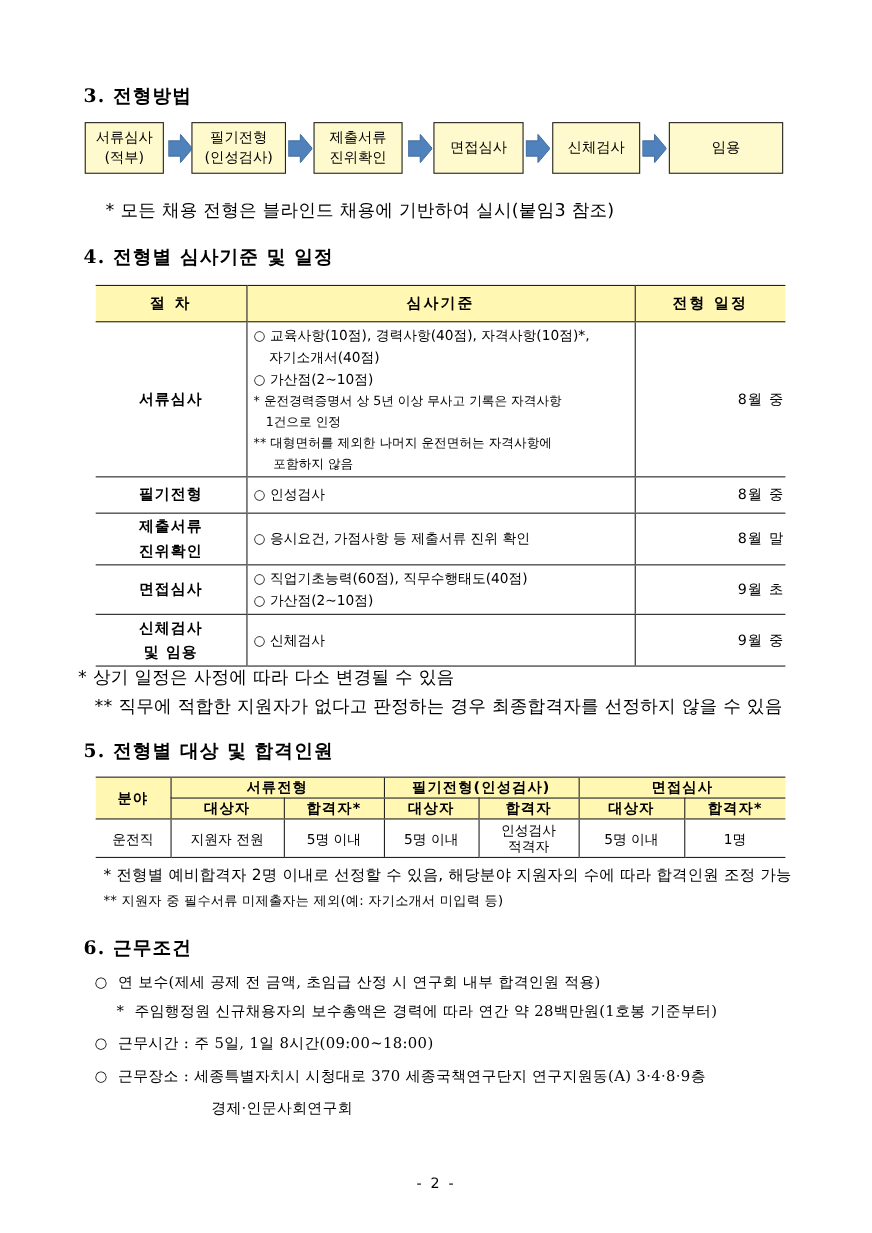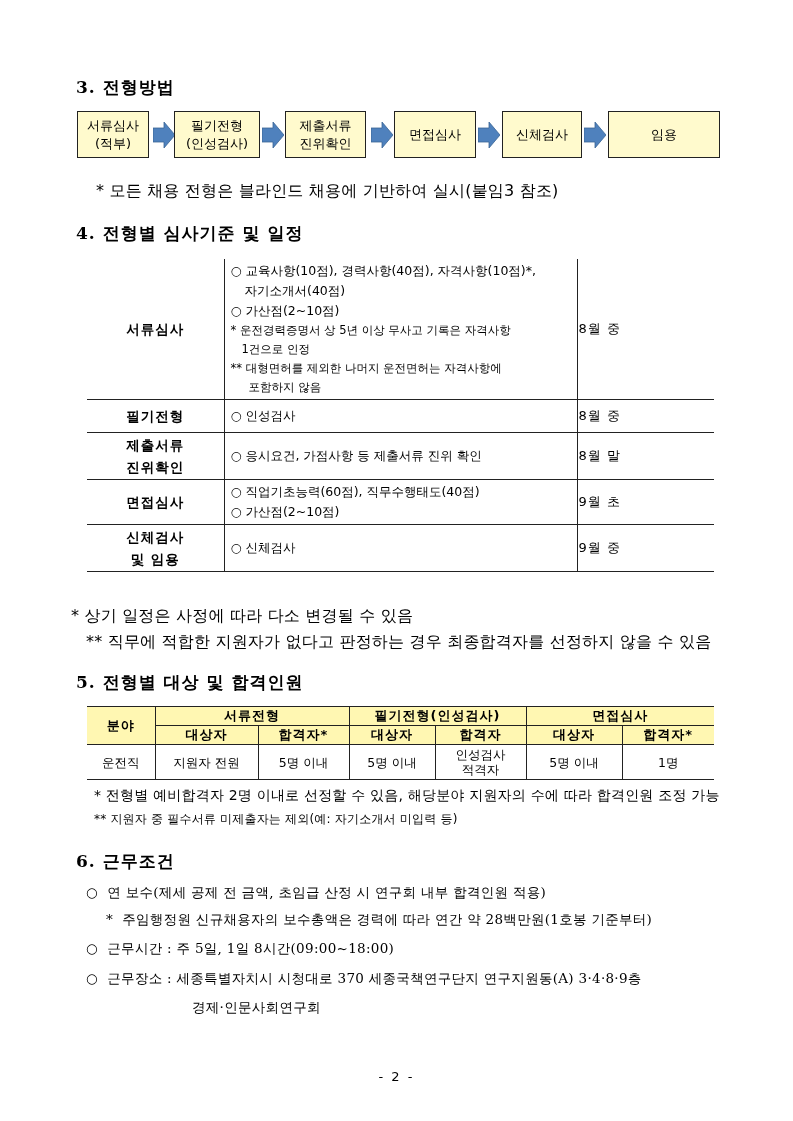--- a/index.html
+++ b/index.html
@@ -16,21 +16,21 @@
   .flow-arrow { position:absolute; top:122px; width:22px; height:26px; }
 
   
   table.t4 { position:absolute; left:87px; top:259px; width:627px; border-collapse:collapse; font-size:12.5px; }
   table.t4 th { background:#fff7b2; font-weight:bold; height:30px; font-size:13.5px; letter-spacing:2px;
                 border-top:1.5px solid #222; border-bottom:1px solid #222; }
   table.t4 td { border-bottom:1px solid #222; vertical-align:middle; }
   table.t4 th + th, table.t4 td + td { border-left:1px solid #222; }
   table.t4 tr:last-child td { border-bottom:1.5px solid #222; }
   .t4-step { text-align:center; font-weight:bold; font-size:13.5px; line-height:22px; letter-spacing:1px; }
-  .t4-sched { text-align:left; font-size:13px; letter-spacing:1px; }
+  .t4-sched { text-align:right; font-size:13px; letter-spacing:1px; }
   .t4-crit { padding:2px 6px; }
   .crit-line { line-height:20px; white-space:nowrap; }
   .crit-line.indent { padding-left:14px; }
   .crit-sub { font-size:11.5px; line-height:19px; white-space:nowrap; }
   .crit-sub.indent { padding-left:11px; }
   .crit-sub.indent2 { padding-left:18px; }
 
   
   table.t5 { position:absolute; left:87px; top:706px; width:627px; border-collapse:collapse; font-size:12.5px; text-align:center; }
   table.t5 th { background:#fff7b2; font-weight:bold; font-size:13px; height:17px; letter-spacing:1px; padding:0; }
@@ -79,36 +79,41 @@
       <polygon points="0,6 11,6 11,0 22,13 11,26 11,20 0,20" fill="#4f81bd" stroke="#3a6494" stroke-width="0.8"></polygon>
     </svg>
 
   <div class="flow-box" style="left:502px;width:80px;">
     <span>신체검사</span>
   </div>
   <svg class="flow-arrow" style="left:584px;" viewBox="0 0 22 26">
       <polygon points="0,6 11,6 11,0 22,13 11,26 11,20 0,20" fill="#4f81bd" stroke="#3a6494" stroke-width="0.8"></polygon>
     </svg>
 
-  <div class="flow-box" style="left:608px;width:112px;">
+  <div class="flow-box" style="left:608px;width:104px;">
     <span>임용</span>
   </div>
 </div>
 
 <div class="abs note" style="left:96px;top:181px;">* 모든 채용 전형은 블라인드 채용에 기반하여 실시(붙임3 참조)</div>
 
 <div class="abs h-sec" style="left:76px;top:222px;">4. 전형별 심사기준 및 일정</div>
 
 <table class="t4">
   <colgroup>
       <col style="width:137px">
       <col style="width:353px">
       <col style="width:137px">
     </colgroup>
   <tbody>
+      <tr>
+    <th>절 차</th>
+    <th>심사기준</th>
+    <th>전형 일정</th>
+  </tr>
   <tr style="height:140px;">
     <td class="t4-step"><span>서류심사</span></td>
     <td class="t4-crit">
       <div class="crit-line">○  교육사항(10점), 경력사항(40점), 자격사항(10점)*,</div>
       <div class="crit-line indent">자기소개서(40점)</div>
       <div class="crit-line">○  가산점(2~10점)</div>
       <div class="crit-sub">* 운전경력증명서 상 5년 이상 무사고 기록은 자격사항</div>
       <div class="crit-sub indent">1건으로 인정</div>
       <div class="crit-sub">** 대형면허를 제외한 나머지 운전면허는 자격사항에</div>
       <div class="crit-sub indent2">포함하지 않음</div>

